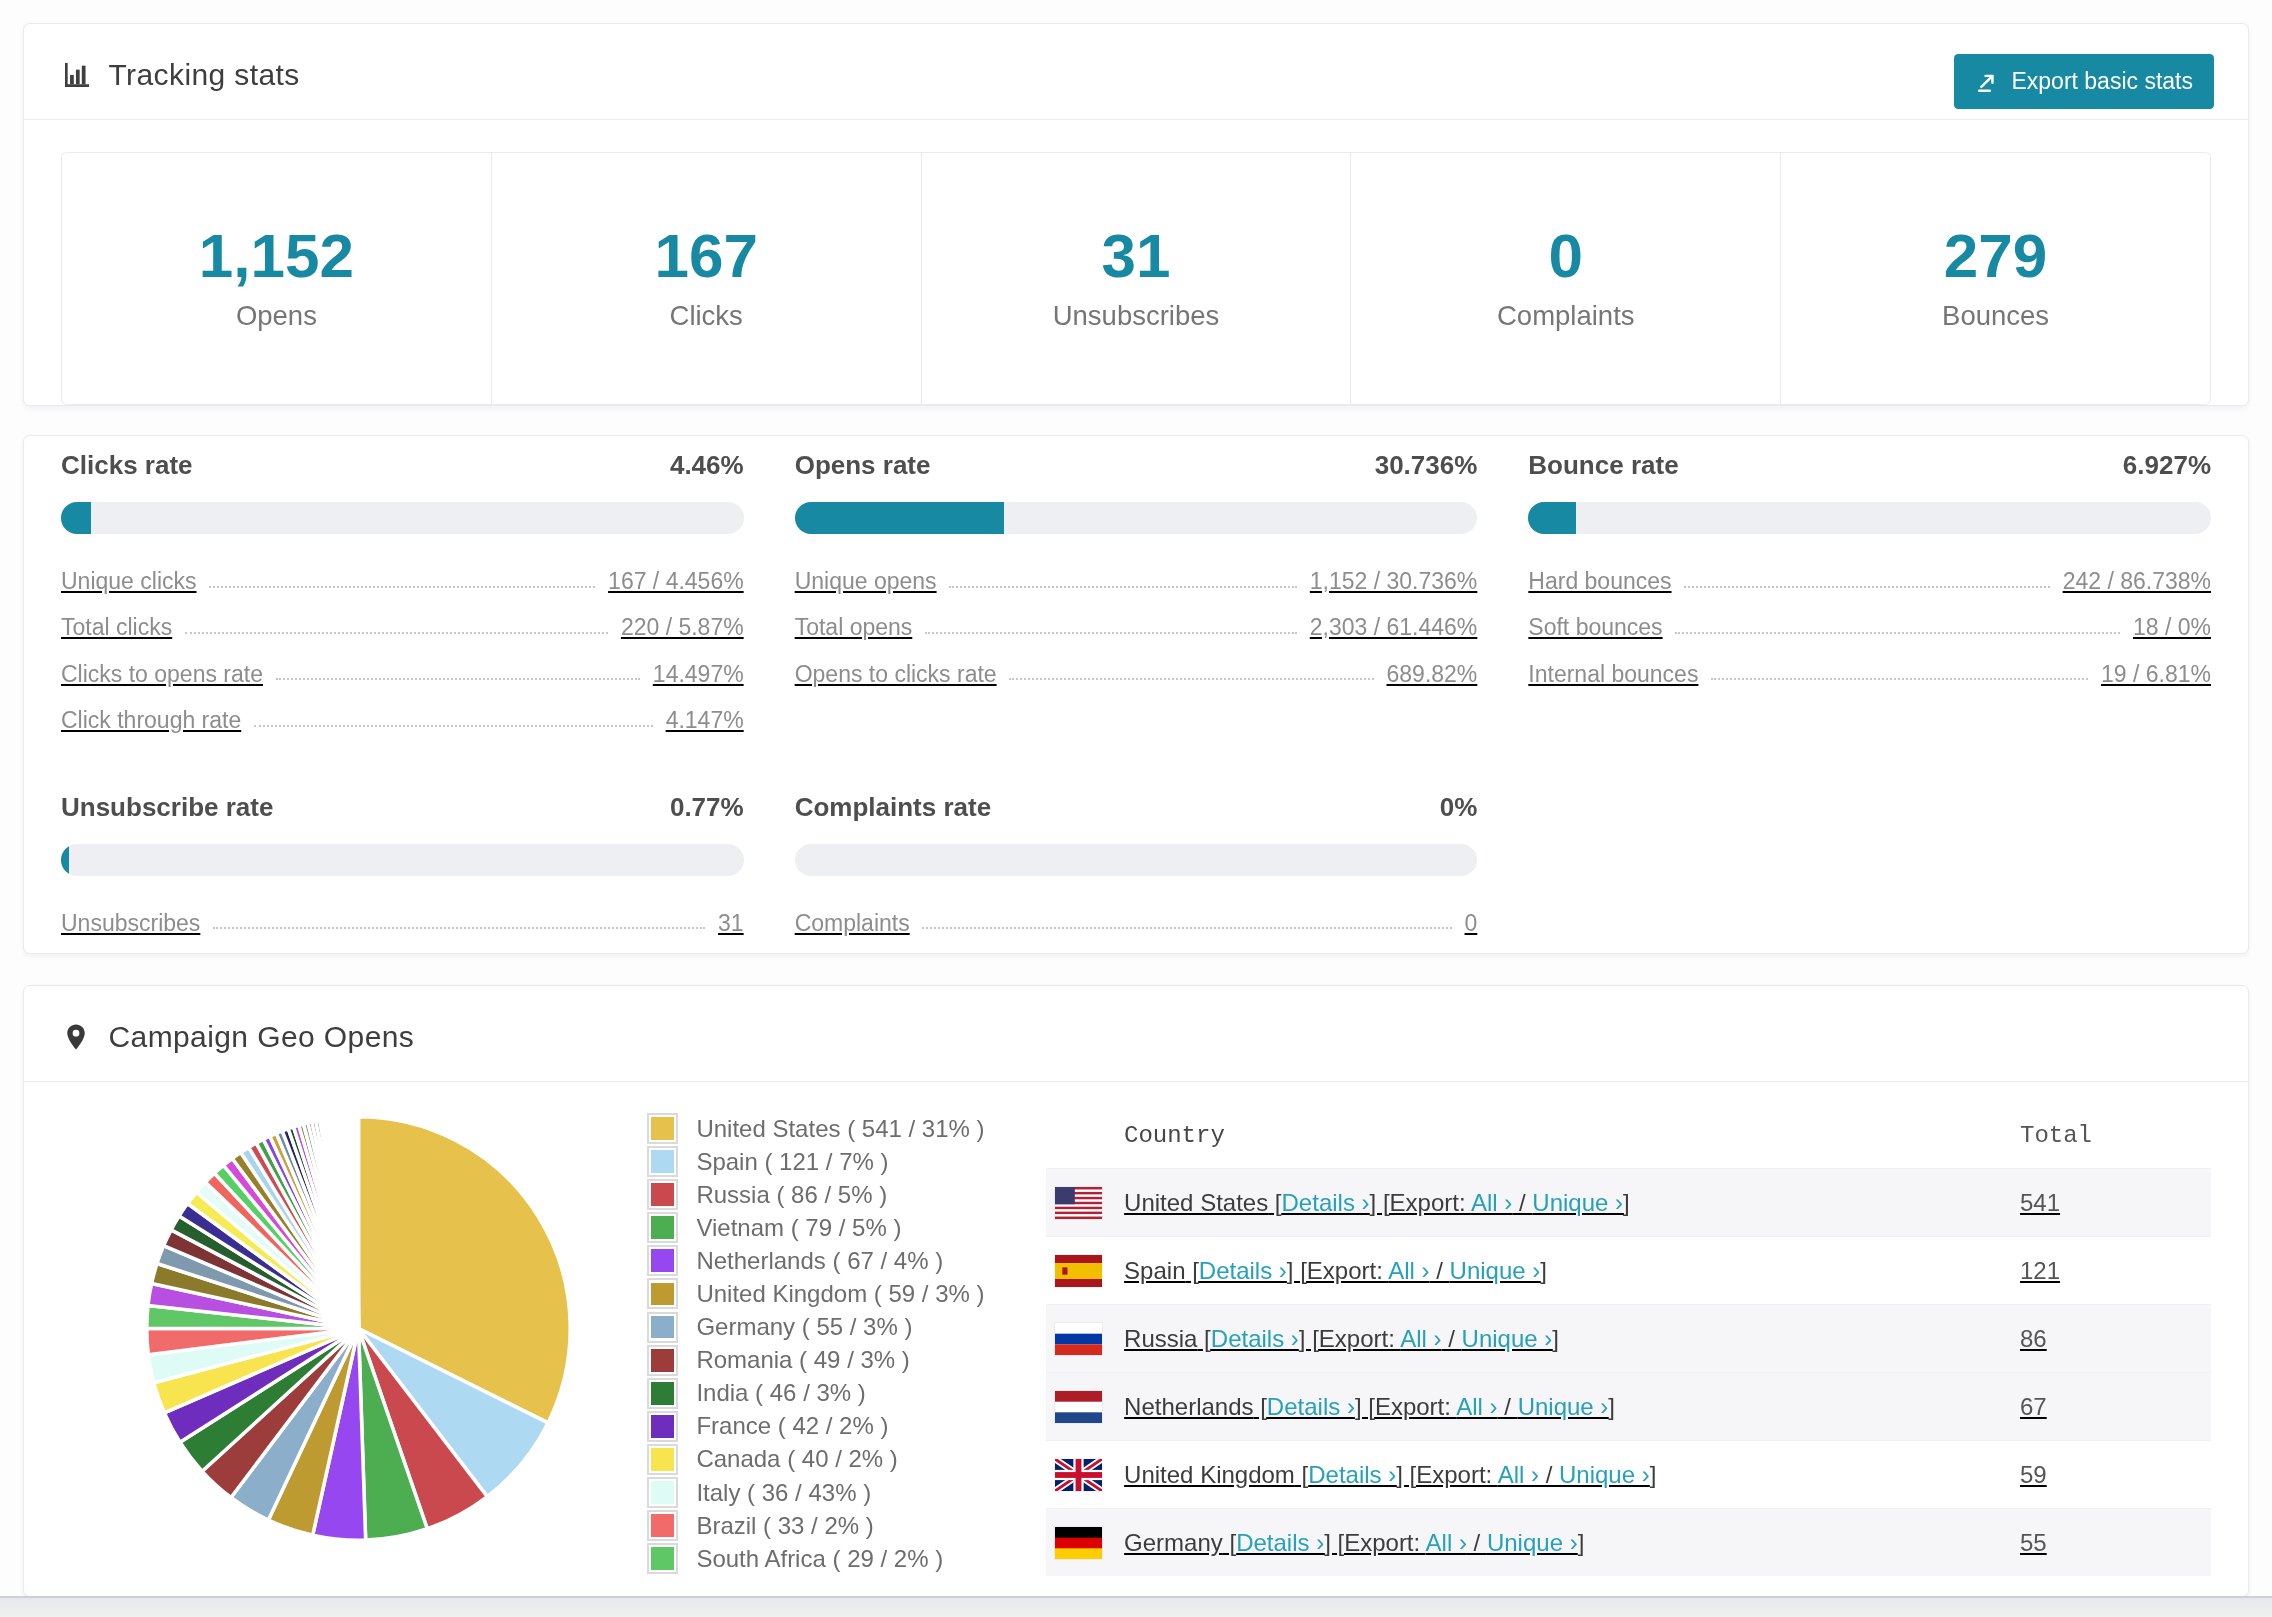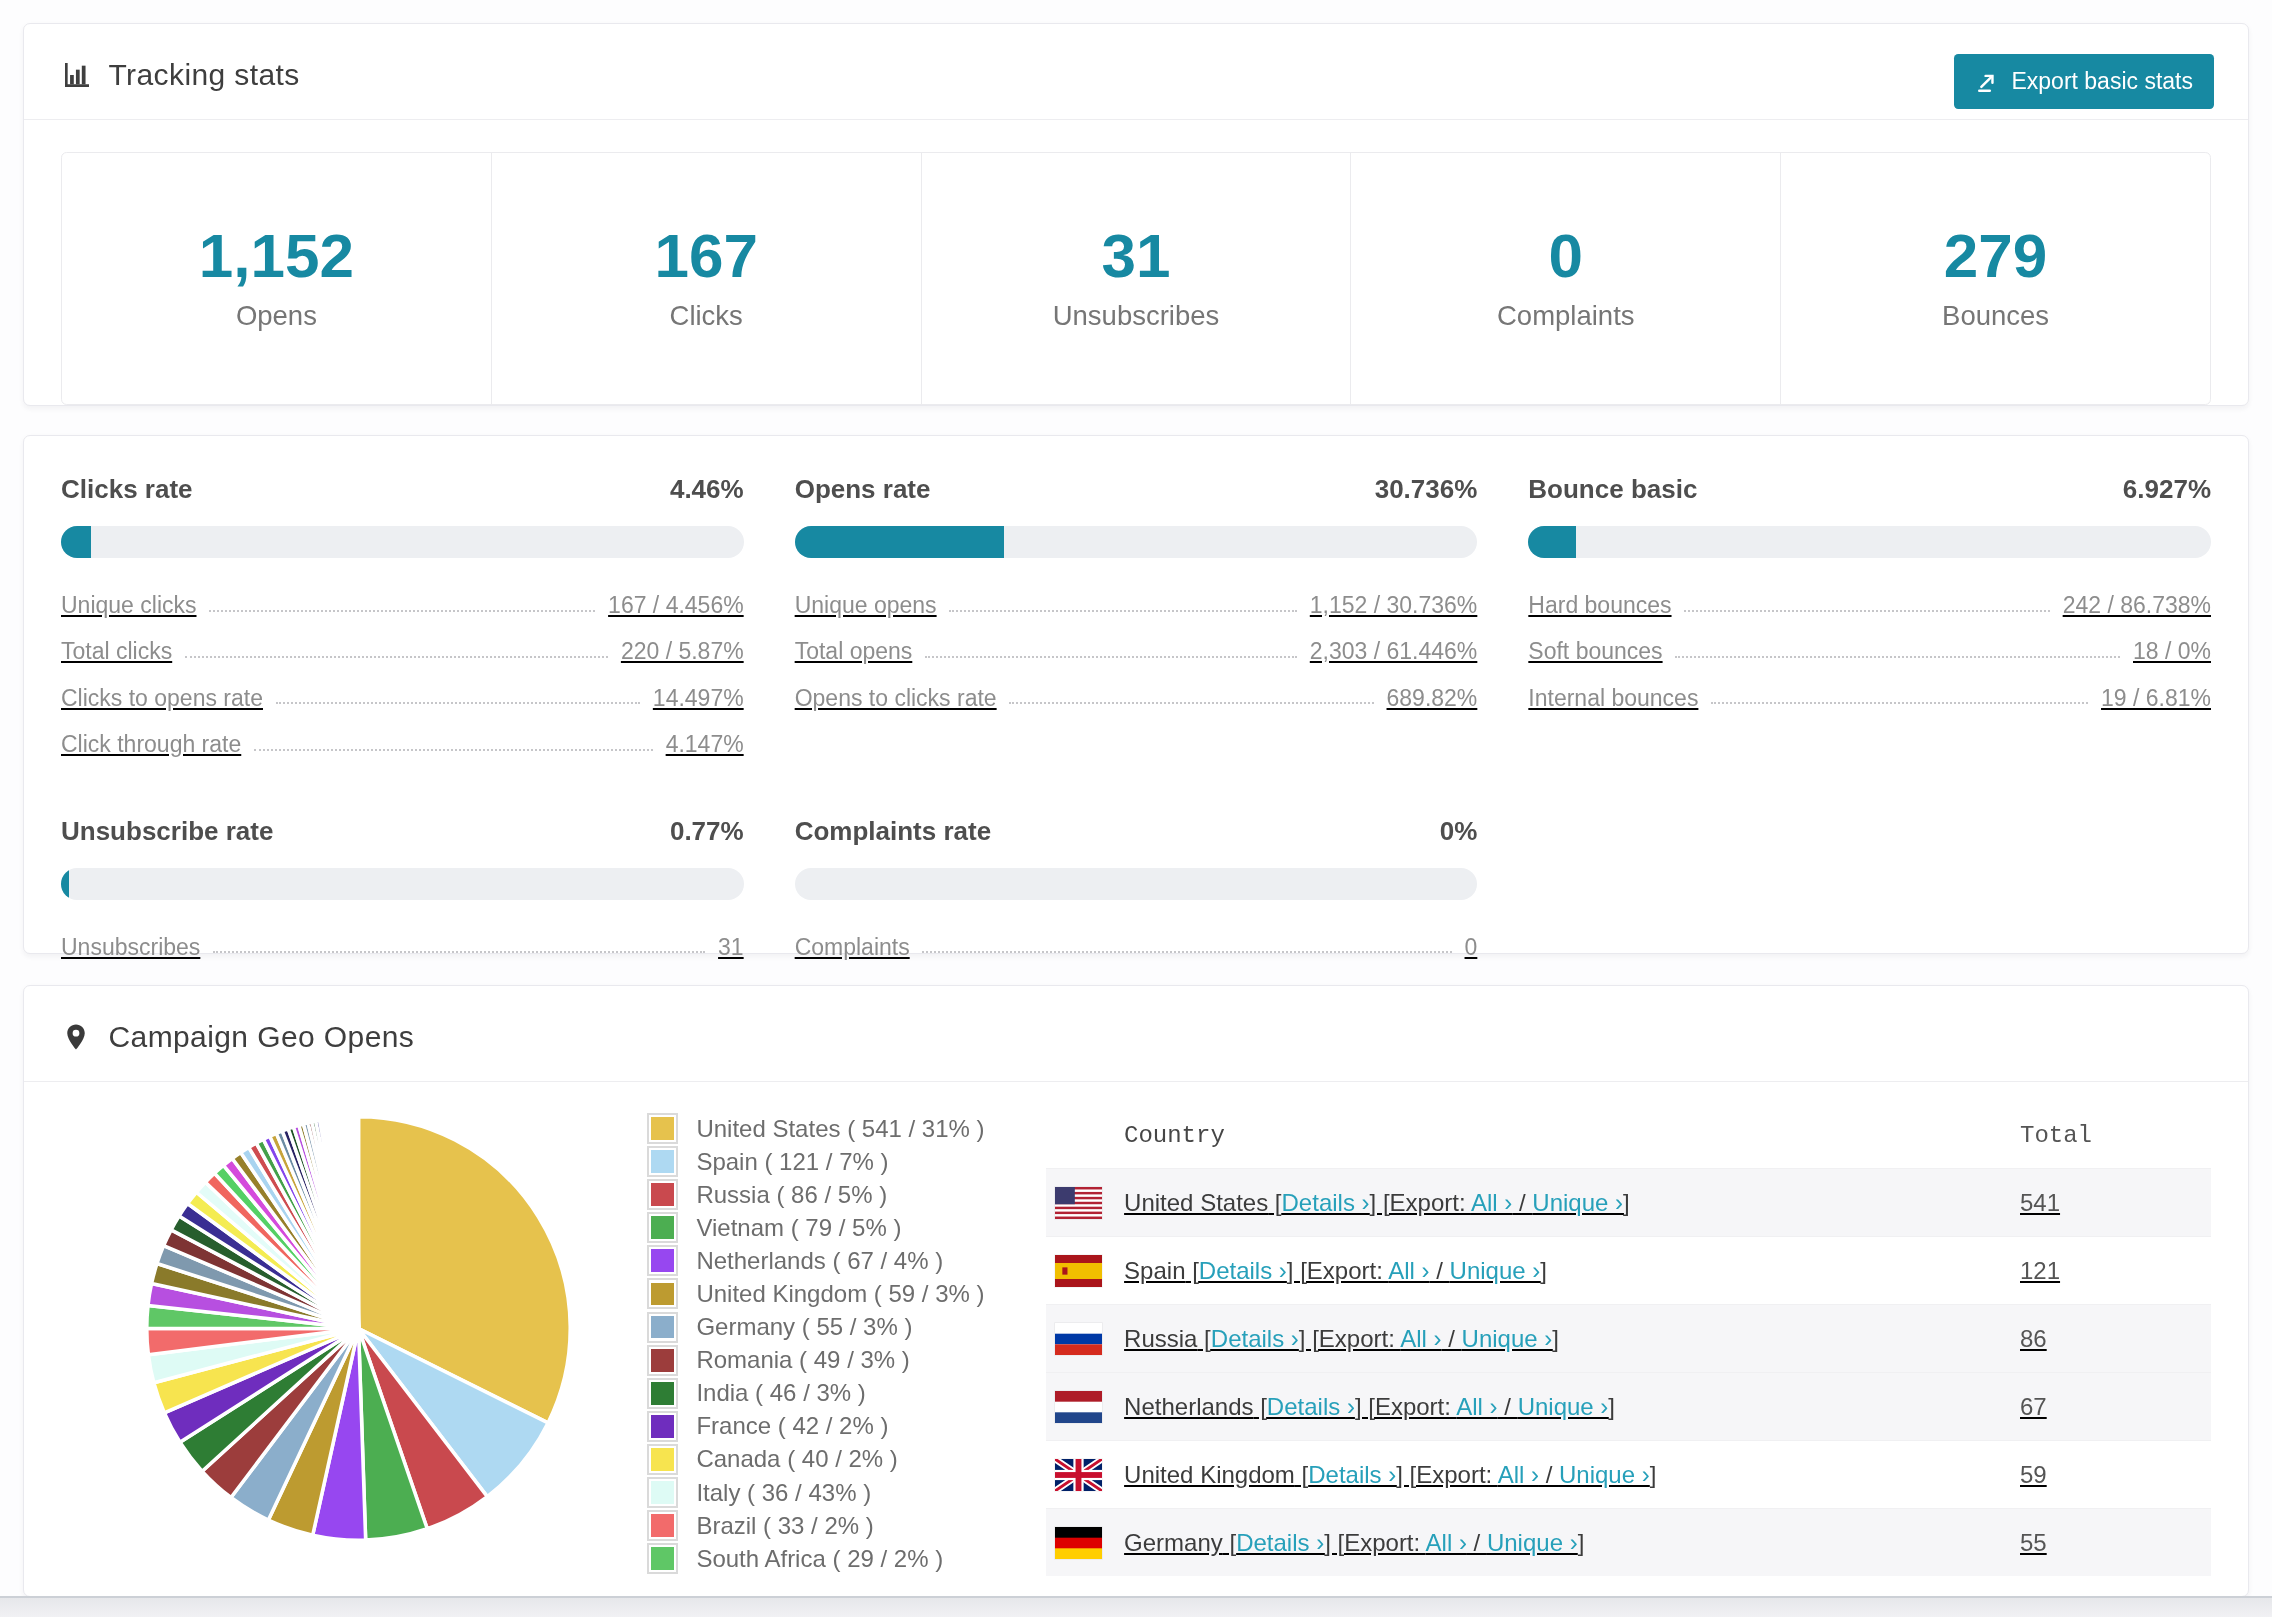--- a/index.html
+++ b/index.html
@@ -1,21 +1,21 @@
 <!DOCTYPE html>
 <html style="font-size:11.3px"><head>
 <meta charset="utf-8">
 <style>
   html,body{margin:0;padding:0;width:2273px;height:1618px;overflow:hidden;
     background:#fdfdfe;font-family:"Liberation Sans", sans-serif;}
   *{box-sizing:border-box;}
   .card{position:absolute;left:23px;right:23px;background:#fff;border:1.4px solid #e9e9ee;
     border-radius:7px;box-shadow:0 2.1px 5.6px rgba(40,40,60,.05);}
   #card-tracking{top:23px;height:383px;padding:34px 37px;}
-  #card-rates{top:435px;height:519px;padding:38px 37px;}
+  #card-rates{top:435px;height:519px;padding:14px 37px;}
   #card-geo{top:985px;height:612px;padding:34px 37px 0;overflow:hidden;}
 
   .card-header{display:flex;align-items:center;gap:15.5px;}
   .card-title{font-size:30px;color:#3e3e3e;font-weight:500;letter-spacing:0.4px;}
   .hdr-icon{width:32px;height:32px;flex:0 0 auto;}
   .card-divider{border:none;border-top:1.4px solid #ededf0;margin:27px -37px 0;}
 
   
   .export-btn{position:absolute;top:30px;right:34px;display:flex;align-items:center;gap:11.3px;
     background:#1789a2;color:#fff;font-size:23px;padding:14px 21px;border:none;border-radius:4.2px;cursor:pointer;}
@@ -162,21 +162,21 @@
           <span class="val">2,303 / 61.446%</span>
         </div>
         <div class="rate-row">
           <span class="lbl">Opens to clicks rate</span>
           <span class="leader"></span>
           <span class="val">689.82%</span>
         </div>
       </div>
       <div class="rate-block">
         <div class="rate-head">
-          <span class="rate-title">Bounce basic</span>
+          <span class="rate-title">Bounce rate</span>
           <span class="rate-value">6.927%</span>
         </div>
         <div class="rate-bar">
           <div class="rate-fill" style="width: 6.927%;"></div>
         </div>
         <div class="rate-row">
           <span class="lbl">Hard bounces</span>
           <span class="leader"></span>
           <span class="val">242 / 86.738%</span>
         </div>

